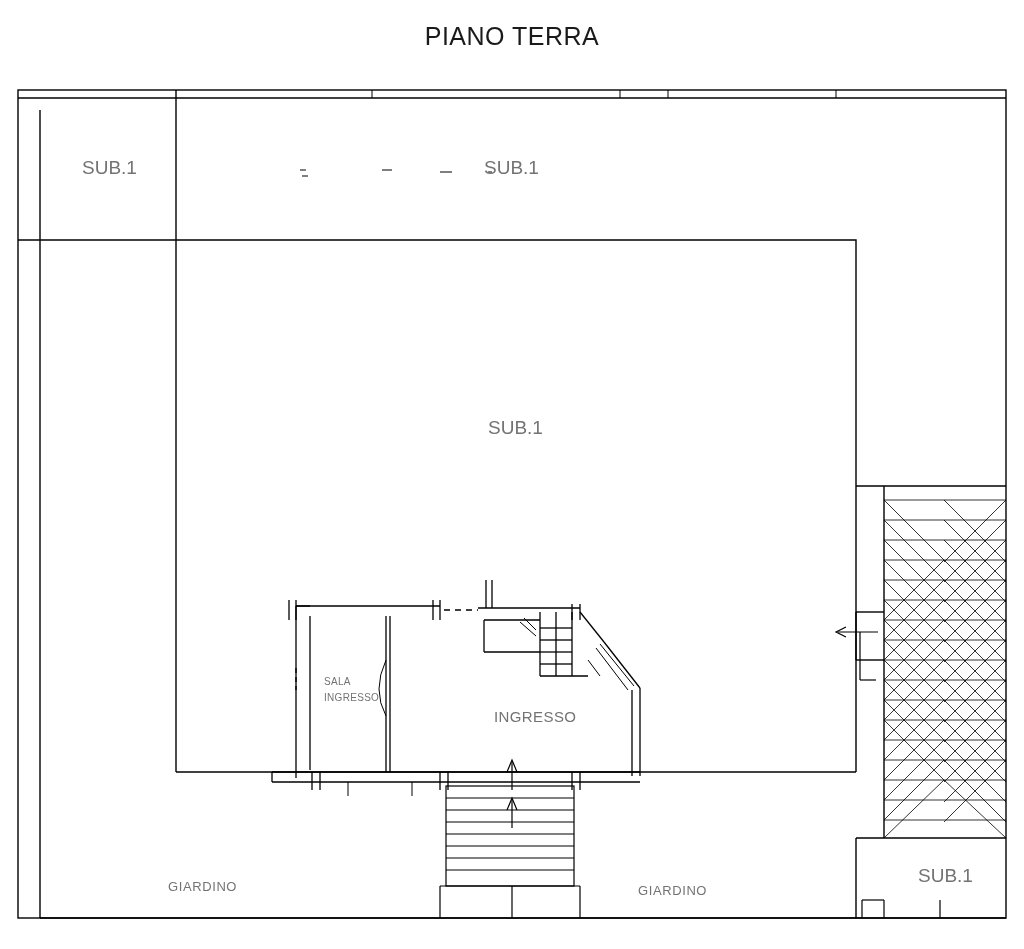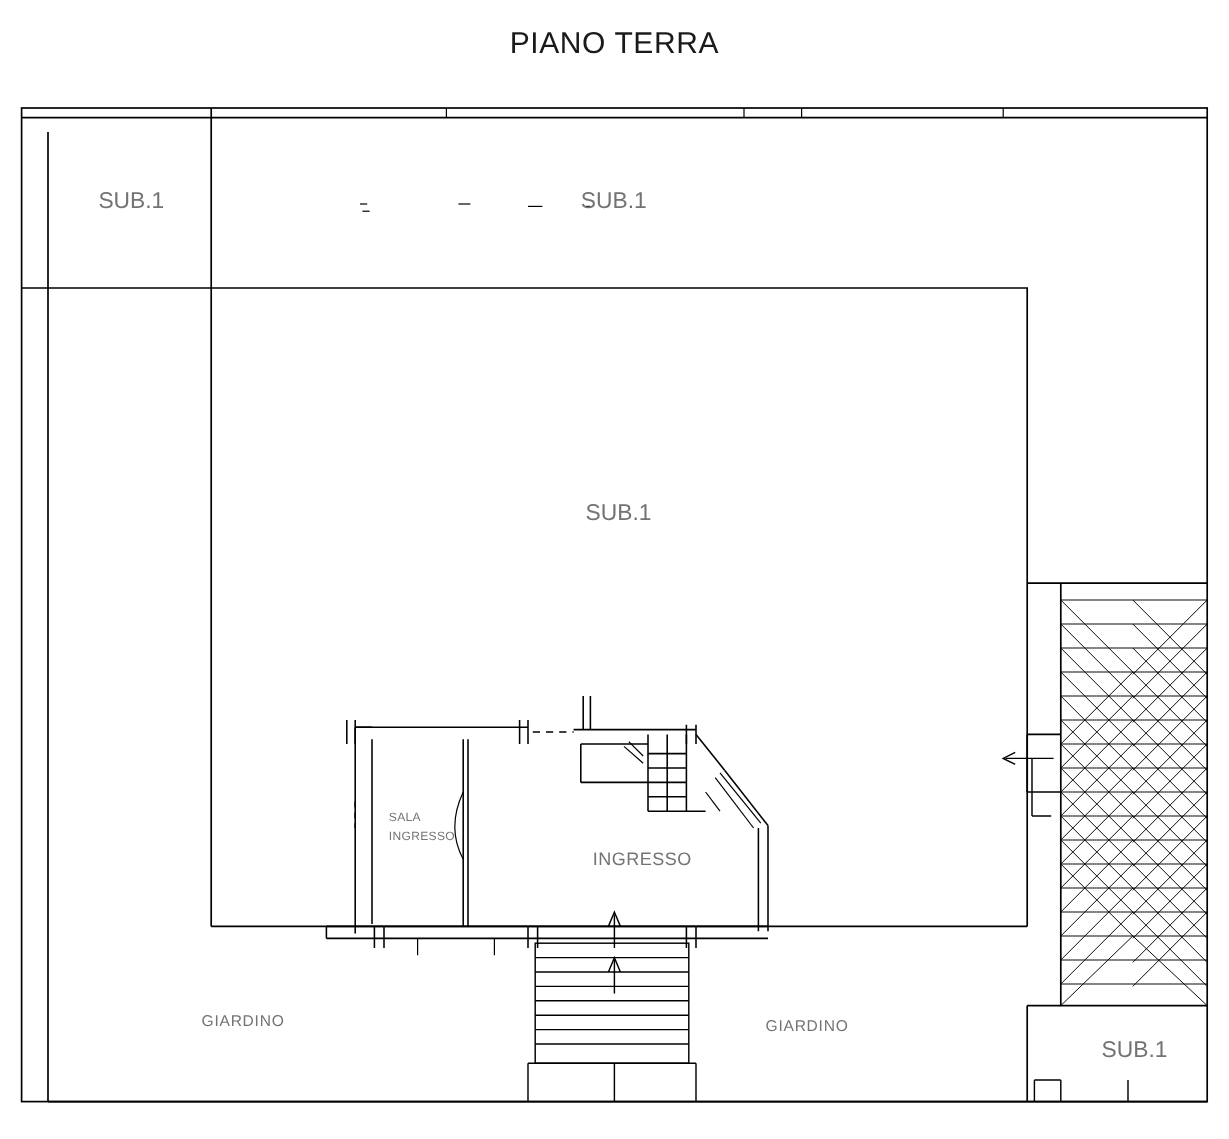--- a/index.html
+++ b/index.html
@@ -37,20 +37,21 @@
     position: absolute;
     color: #737373;
     white-space: pre;
   }
   .lbl-sub {
     font-size: 19px;
   }
   .lbl-giardino {
     font-size: 13px;
     letter-spacing: 0.6px;
+    margin-top: 36px;
   }
   .lbl-ingresso {
     font-size: 15px;
     letter-spacing: 0.4px;
   }
   .lbl-sala {
     font-size: 10px;
     line-height: 12px;
     letter-spacing: 0.3px;
   }

